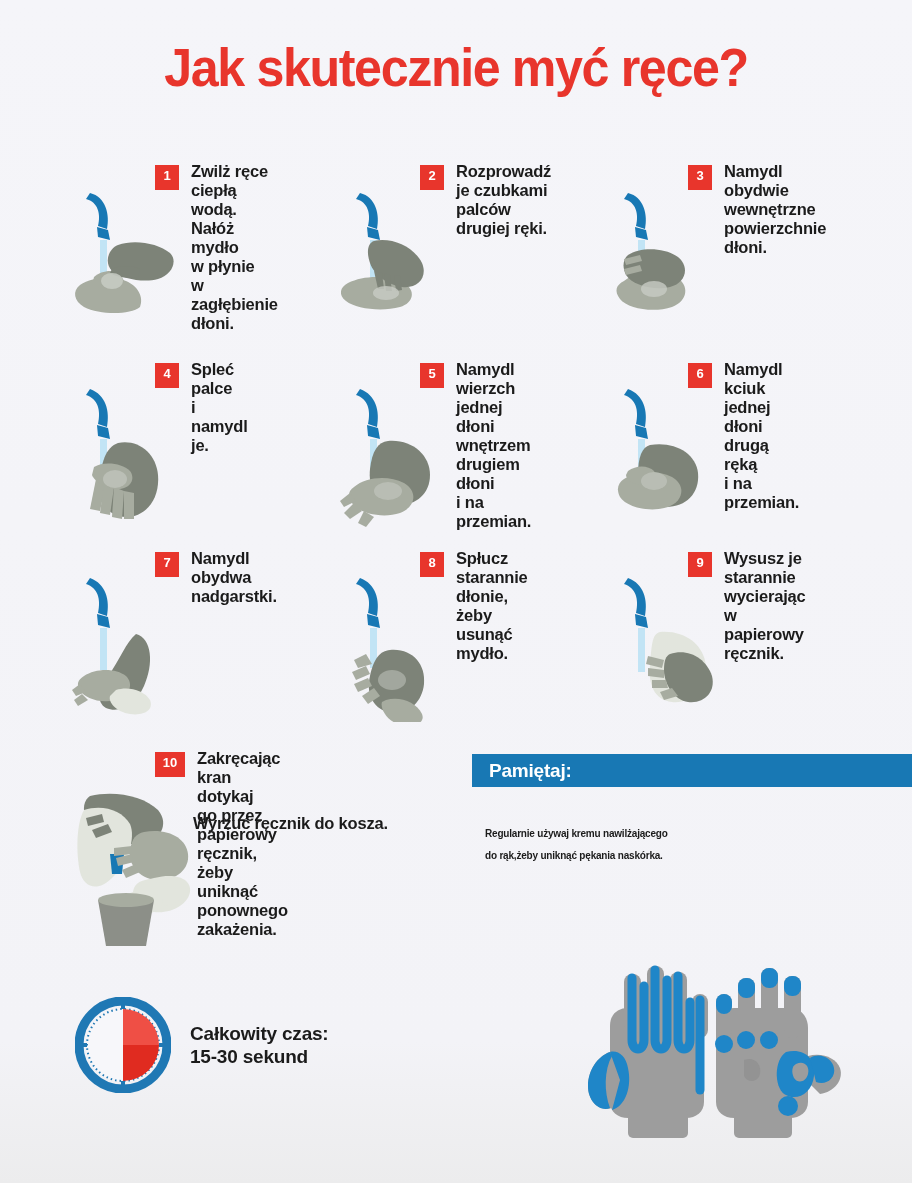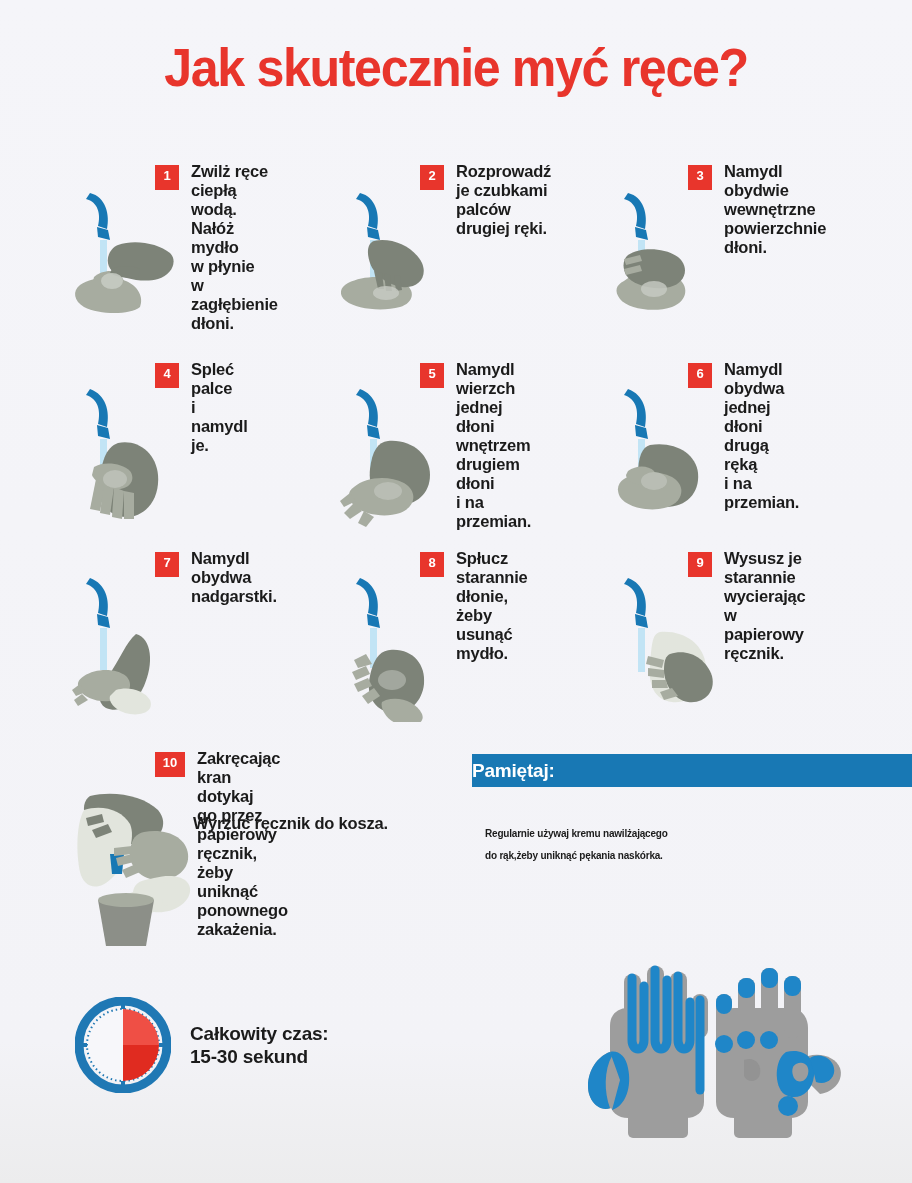--- a/index.html
+++ b/index.html
@@ -67,20 +67,21 @@
 
   
   .banner {
     position: absolute;
     background: #1878b4;
     color: #ffffff;
     font-weight: bold;
     font-size: 19px;
     display: flex;
     align-items: center;
+    padding-left: 17px;
     letter-spacing: -0.2px;
   }
   .banner-body {
     position: absolute;
     color: #1b1b1b;
     font-size: 10px;
     font-weight: bold;
     line-height: 22px;
     white-space: pre-line;
     letter-spacing: -0.2px;
@@ -197,21 +198,21 @@
     <path d="M58 58 C82 56 100 72 100 92 C100 112 84 124 64 122 C46 120 38 104 40 86 C42 68 48 59 58 58 Z" fill="#7d8378"></path>
     <path d="M24 104 C36 94 58 92 74 100 C88 108 86 124 70 130 C52 136 28 130 22 120 C18 112 18 108 24 104 Z" fill="#a7aca0"></path>
     <path d="M20 110 L10 118 L14 124 L26 118 Z" fill="#a7aca0"></path>
     <path d="M24 120 L14 130 L20 136 L32 128 Z" fill="#a7aca0"></path>
     <path d="M34 128 L28 140 L36 144 L44 134 Z" fill="#a7aca0"></path>
     <ellipse cx="58" cy="108" rx="14" ry="9" fill="#c8ccc4" opacity="0.55"></ellipse>
   </svg>
 
   <div class="step" style="left:688px; top:363px;">
     <div class="step-badge">6</div>
-    <div class="step-text">Namydl obydwa
+    <div class="step-text">Namydl kciuk
 jednej dłoni
 drugą ręką
 i na przemian.</div>
   </div>
   <svg class="art" style="left:598px; top:383px;" width="125" height="140" viewBox="0 0 125 140">
     <path d="M30 6 C46 12 50 28 47 44 L38 41 C41 27 38 16 26 12 Z" fill="#1878b4"></path>
     <path d="M37 42 L48 45 L50 56 L38 53 Z" fill="#1878b4"></path>
     <rect x="40" y="56" width="7" height="38" fill="#b9e0f5" opacity="0.85"></rect>
     <path d="M52 62 C76 58 98 70 100 90 C102 110 88 124 68 124 C50 124 40 110 40 92 C40 74 44 64 52 62 Z" fill="#7d8378"></path>
     <path d="M26 96 C38 88 58 86 74 94 C88 102 86 118 70 124 C52 130 28 124 22 114 C18 106 20 100 26 96 Z" fill="#a7aca0"></path>

